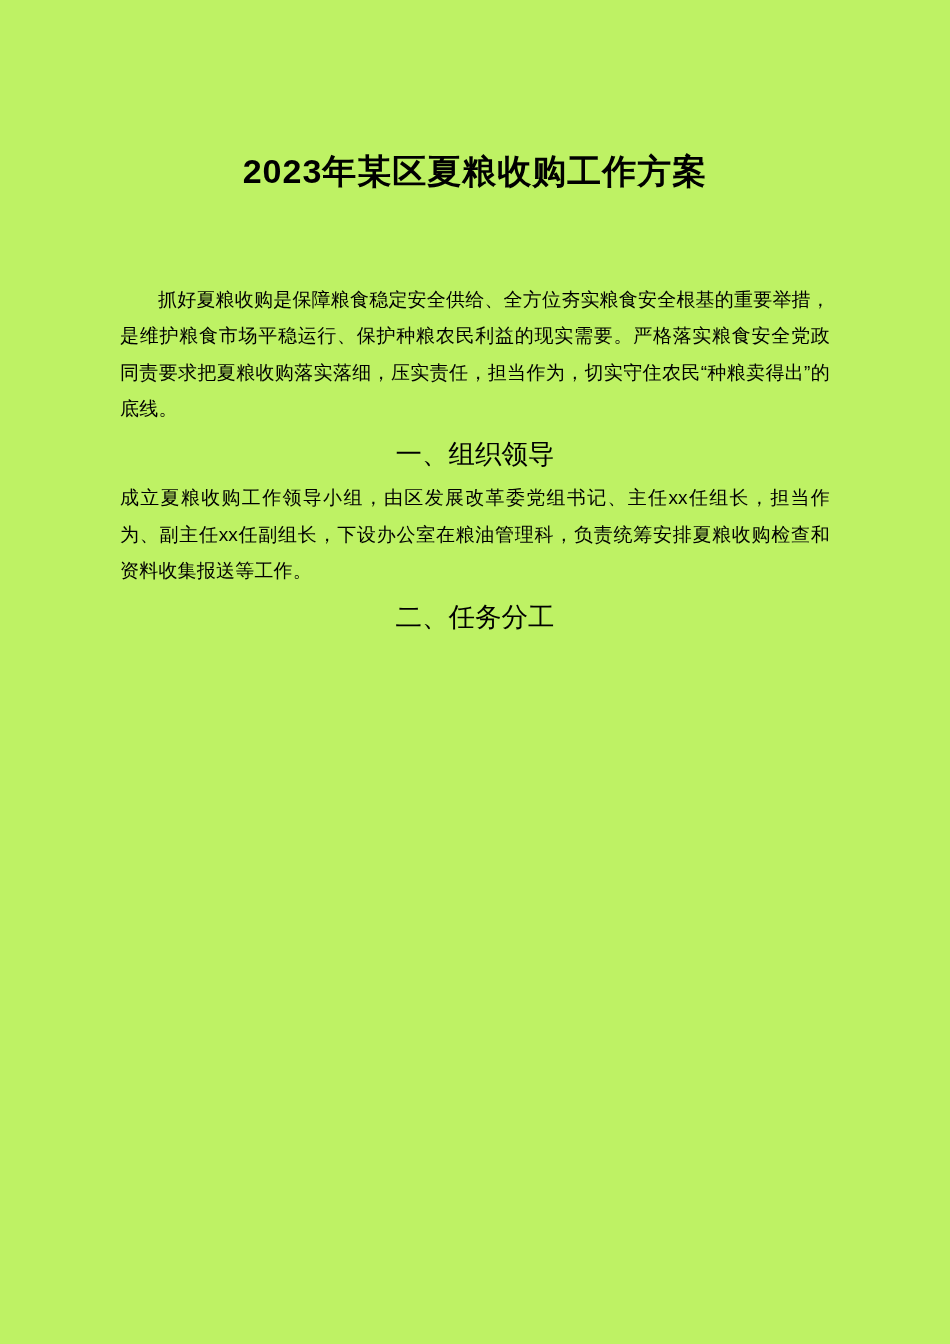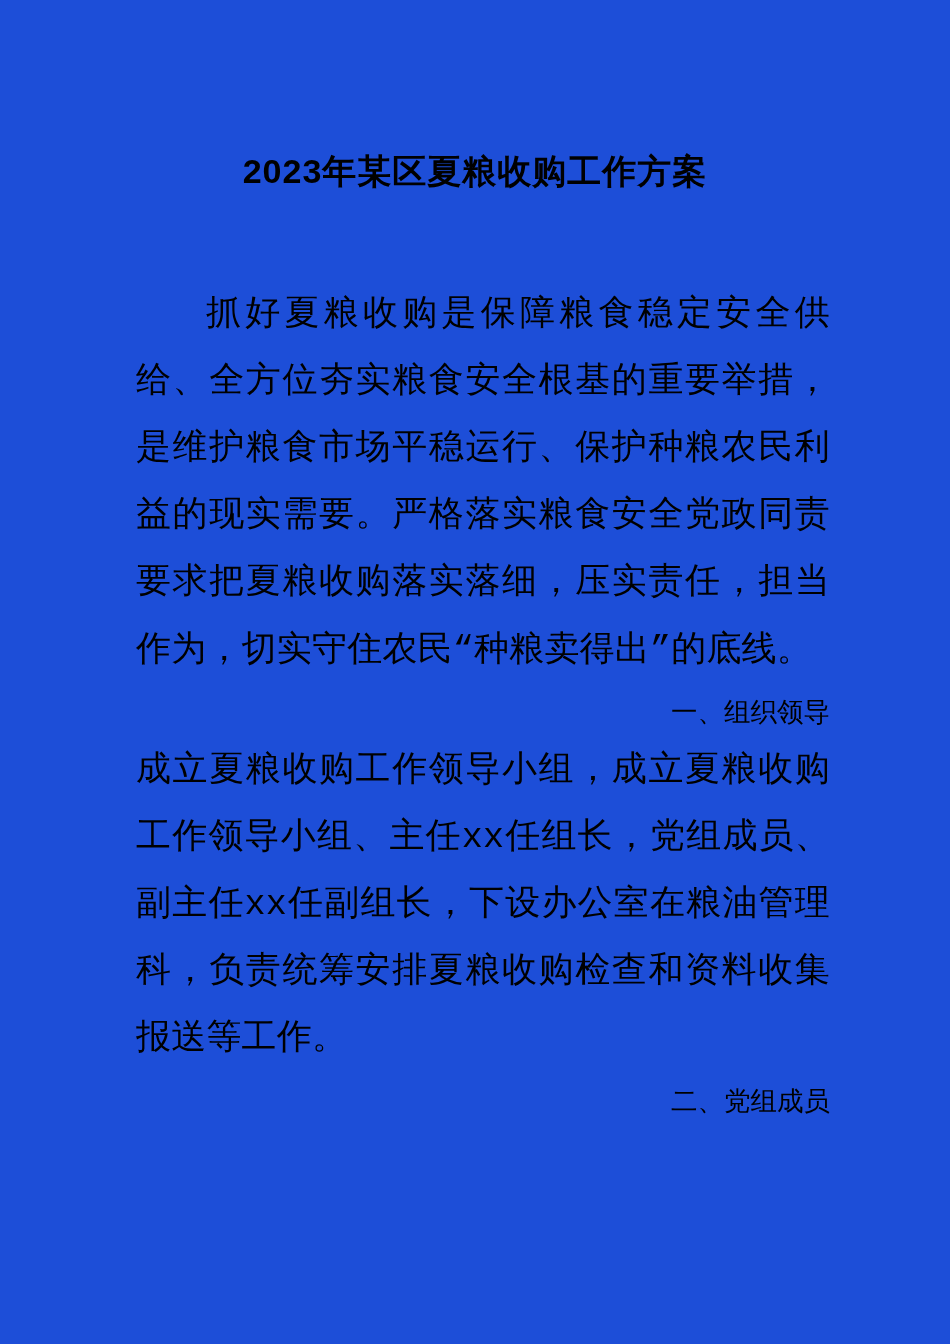--- a/index.html
+++ b/index.html
@@ -8,68 +8,67 @@
     background: #ffffff;
   }
   body {
     font-family: "Liberation Sans", "DejaVu Sans", sans-serif;
     color: #000000;
   }
   .page {
     width: 950px;
     height: 1344px;
     box-sizing: border-box;
-    background: #1d4ed8;
+    background: #bef264;
     position: relative;
     overflow: hidden;
     padding: 0 120px;
   }
   .doc-title {
     font-size: 34px;
     font-weight: bold;
     text-align: center;
     letter-spacing: 1px;
     margin: 0;
     padding-top: 148px;
     line-height: 1.4;
   }
   .body-block {
     margin-top: 86px;
   }
   p.para {
-    font-size: 35px;
+    font-size: 19px;
     line-height: 1.92;
-    margin: 0 0 2px 16px;
+    margin: 0 0 2px 0;
     text-align: justify;
     text-justify: inter-ideograph;
     letter-spacing: 0.2px;
-    font-family: Liberation Mono, monospace;
   }
   p.indent {
     text-indent: 2em;
   }
   p.heading {
     font-size: 26.5px;
     line-height: 1.92;
     margin: 0;
-    text-align: right;
+    text-align: center;
   }
 </style>
 </head>
 <body>
 
 <div class="page">
 
   <h1 class="doc-title">2023年某区夏粮收购工作方案</h1>
 
   <div class="body-block">
     <p class="para indent">抓好夏粮收购是保障粮食稳定安全供给、全方位夯实粮食安全根基的重要举措，是维护粮食市场平稳运行、保护种粮农民利益的现实需要。严格落实粮食安全党政同责要求把夏粮收购落实落细，压实责任，担当作为，切实守住农民“种粮卖得出”的底线。</p>
 
     <p class="heading">一、组织领导</p>
 
-    <p class="para">成立夏粮收购工作领导小组，成立夏粮收购工作领导小组、主任xx任组长，党组成员、副主任xx任副组长，下设办公室在粮油管理科，负责统筹安排夏粮收购检查和资料收集报送等工作。</p>
+    <p class="para">成立夏粮收购工作领导小组，由区发展改革委党组书记、主任xx任组长，担当作为、副主任xx任副组长，下设办公室在粮油管理科，负责统筹安排夏粮收购检查和资料收集报送等工作。</p>
 
-    <p class="heading">二、党组成员</p>
+    <p class="heading">二、任务分工</p>
 
 
   </div>
 
 </div>
 
 </body></html>

